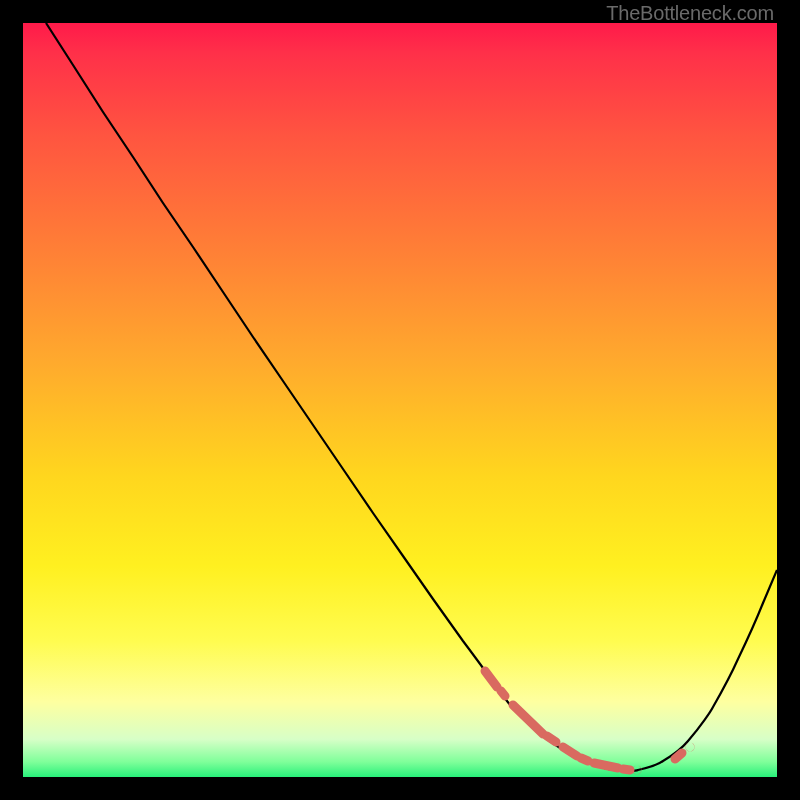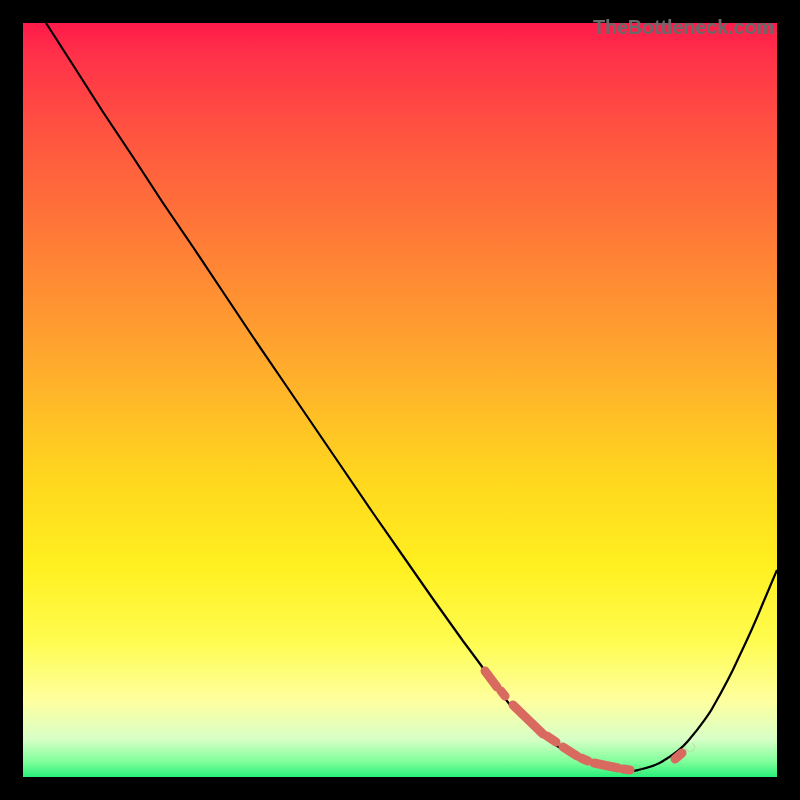--- a/index.html
+++ b/index.html
@@ -35,25 +35,25 @@
       #fff020 72%,
       #fffc50 82%,
       #feffa0 90%,
       #d7ffc7 95%,
       #7fff9a 98%,
       #28f07a 100%
     );
   }
   .attribution {
     position: absolute;
-    top: 16px;
+    top: 2px;
     right: 26px;
     color: #6a6a6a;
     font-size: 20px;
-    font-weight: bold;
+    font-weight: normal;
     letter-spacing: -0.2px;
   }
   svg.curve {
     position: absolute;
     left: 0;
     top: 0;
     width: 754px;
     height: 754px;
   }
   .curve-stroke {

